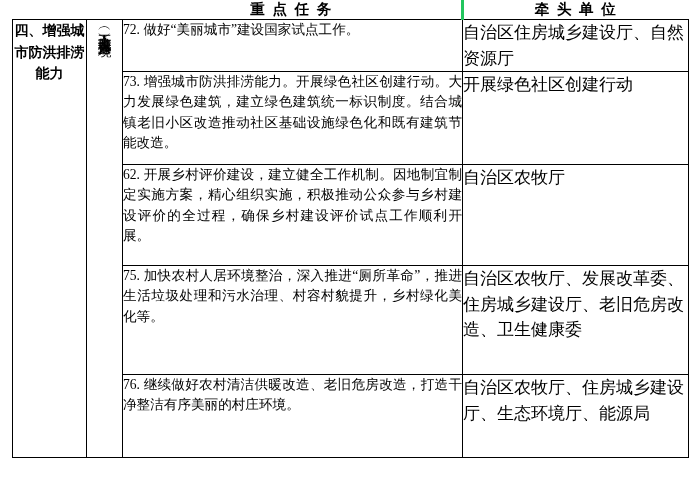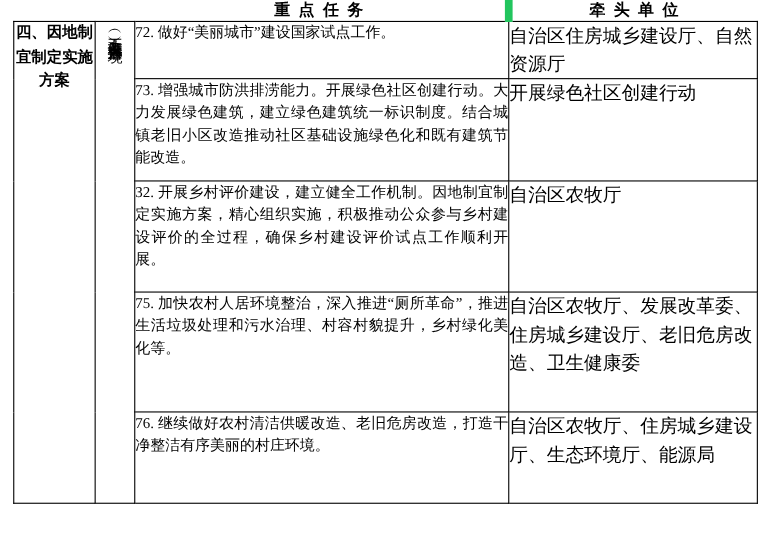--- a/index.html
+++ b/index.html
@@ -42,21 +42,21 @@
     border: none;
     text-align: center;
     font-weight: bold;
     font-size: 14.5px;
     letter-spacing: 2px;
     padding: 8px 0 9px 0;
     vertical-align: middle;
   }
   thead th.h-blank { border: none; }
   thead th.h-task { border: none; }
-  thead th.h-unit { border: none; border-left: 7px solid #22c55e; }
+  thead th.h-unit { border: none; border-left: 3px solid #22c55e; }
 
   td.task-cell {
     padding: 9px 8px 9px 10px;
     font-size: 13.6px;
     line-height: 1.5;
     text-align: justify;
     text-justify: inter-ideograph;
   }
   td.unit-cell {
     padding: 9px 8px 9px 8px;
@@ -111,34 +111,34 @@
     <thead>
       <tr>
         <th class="h-blank" colspan="2"></th>
         <th class="h-task">重 点 任 务</th>
         <th class="h-unit">牵 头 单 位</th>
       </tr>
     </thead>
     <tbody>
       <tr class="r1">
         <td class="group-cell" rowspan="5">
-          <span class="group-inner">四、因地制宜制定实施方案</span>
+          <span class="group-inner">四、增强城市防洪排涝能力</span>
         </td>
         <td class="sub-cell" rowspan="5">
           <span class="vertical-text">（十五）改善城乡人居环境</span>
         </td>
         <td class="task-cell">72. 做好“美丽城市”建设国家试点工作。</td>
         <td class="unit-cell">自治区住房城乡建设厅、自然资源厅</td>
       </tr>
       <tr class="r2">
         <td class="task-cell">73. 增强城市防洪排涝能力。开展绿色社区创建行动。大力发展绿色建筑，建立绿色建筑统一标识制度。结合城镇老旧小区改造推动社区基础设施绿色化和既有建筑节能改造。</td>
         <td class="unit-cell">开展绿色社区创建行动</td>
       </tr>
       <tr class="r3">
-        <td class="task-cell">32. 开展乡村评价建设，建立健全工作机制。因地制宜制定实施方案，精心组织实施，积极推动公众参与乡村建设评价的全过程，确保乡村建设评价试点工作顺利开展。</td>
+        <td class="task-cell">62. 开展乡村评价建设，建立健全工作机制。因地制宜制定实施方案，精心组织实施，积极推动公众参与乡村建设评价的全过程，确保乡村建设评价试点工作顺利开展。</td>
         <td class="unit-cell">自治区农牧厅</td>
       </tr>
       <tr class="r4">
         <td class="task-cell">75. 加快农村人居环境整治，深入推进“厕所革命”，推进生活垃圾处理和污水治理、村容村貌提升，乡村绿化美化等。</td>
         <td class="unit-cell">自治区农牧厅、发展改革委、住房城乡建设厅、老旧危房改造、卫生健康委</td>
       </tr>
       <tr class="r5">
         <td class="task-cell">76. 继续做好农村清洁供暖改造、老旧危房改造，打造干净整洁有序美丽的村庄环境。</td>
         <td class="unit-cell">自治区农牧厅、住房城乡建设厅、生态环境厅、能源局</td>
       </tr>

